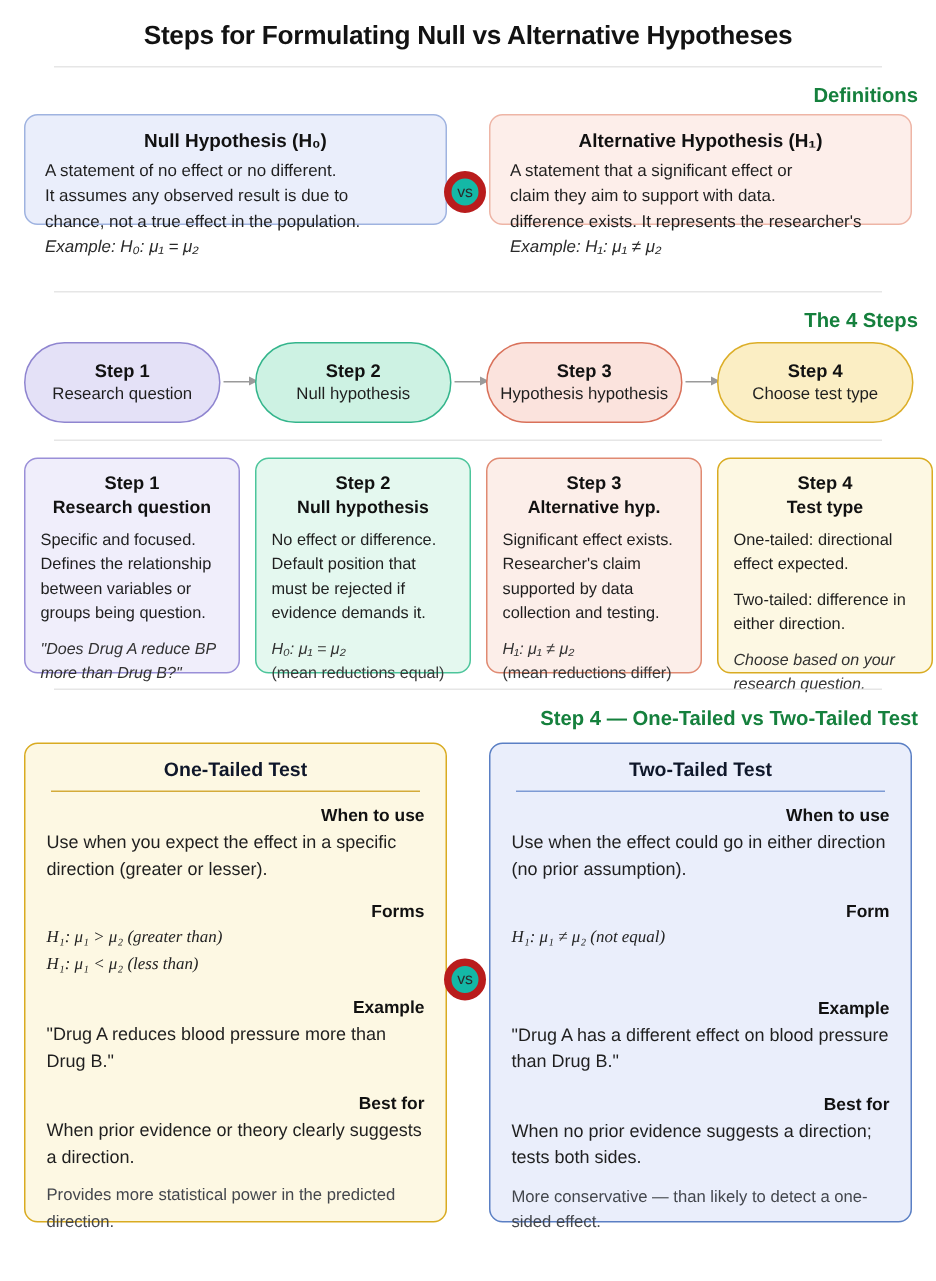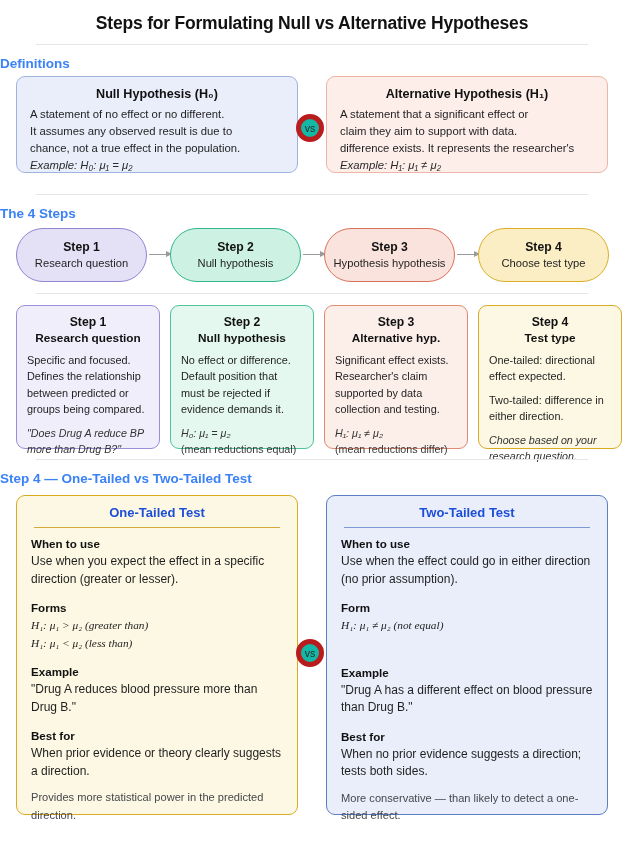--- a/index.html
+++ b/index.html
@@ -17,27 +17,27 @@
   .main-title {
     position: absolute; left: 0; top: 13px; width: 624px;
     text-align: center; font-size: 17.5px; font-weight: bold;
     letter-spacing: -0.2px; color: #121212;
   }
   .rule {
     position: absolute; left: 36px; width: 552px; height: 1px;
     background: #e6e6e6;
   }
   .section-title {
-    position: absolute; left: 0; width: 612px; text-align: left;
-    font-size: 13.5px; font-weight: bold; color: #3b82f6;
+    position: absolute; left: 0; width: 612px; text-align: right;
+    font-size: 13.5px; font-weight: bold; color: #15803d;
   }
 
   
   .def-card {
-    position: absolute; top: 76px; width: 282px; height: 97px;
+    position: absolute; top: 76px; width: 282px; height: 74px;
     border-radius: 9px; padding: 10px 13px 0 13px;
   }
   .def-null { left: 16px; background: #eaeefb; border: 1px solid #9fb3e0; }
   .def-alt  { left: 326px; background: #fdeeea; border: 1px solid #eeb5a6; }
   .def-head {
     text-align: center; font-size: 12.6px; font-weight: bold;
     color: #111; margin-bottom: 5px;
   }
   .def-body { font-size: 11.3px; line-height: 17px; color: #1f1f1f; }
   .def-ex { font-size: 11.3px; line-height: 17px; font-style: italic; color: #2a2a2a; }
@@ -88,25 +88,25 @@
   .dc-f { font-size: 10.7px; line-height: 16.4px; font-style: italic; color: #333; }
   .dc-s { font-size: 10.7px; line-height: 16.4px; color: #3a3a3a; }
 
   
   .bcard {
     position: absolute; top: 495px; width: 282px; height: 320px;
     border-radius: 9px; padding: 9px 14px 0 14px;
   }
   .b-one { left: 16px;  background: #fdf8e3; border: 1px solid #d9ab21; }
   .b-two { left: 326px; background: #eaeefb; border: 1px solid #5a7fc4; }
-  .b-head { text-align: center; font-size: 13px; font-weight: bold; color: #1d4ed8; padding-bottom: 7px; }
+  .b-head { text-align: center; font-size: 13px; font-weight: bold; color: #0f172a; padding-bottom: 7px; }
   .b-sep { height: 1px; margin: 0 3px 9px 3px; }
   .b-sep-y { background: #d4ab3a; }
   .b-sep-b { background: #7d9ad4; }
-  .b-sub { text-align: left; font-size: 11.6px; font-weight: bold; color: #111; margin-bottom: 3px; }
+  .b-sub { text-align: right; font-size: 11.6px; font-weight: bold; color: #111; margin-bottom: 3px; }
   .b-txt { font-size: 12px; line-height: 17.5px; color: #1f1f1f; }
   .b-ital { font-size: 11.3px; line-height: 17.5px; font-style: italic; color: #222; font-family: Liberation Serif, serif; }
   .b-note { font-size: 11.1px; line-height: 17.5px; color: #44474d; }
   .gap-sm { height: 9px; }
   .gap-md { height: 13px; }
   .gap-lg { height: 31px; }
 </style>
 </head>
 <body>
 
@@ -168,21 +168,21 @@
   <div class="pill pill4">
     <div class="pill-n">Step 4</div>
     <div class="pill-l">Choose test type</div>
   </div>
 
   <div class="rule" style="top:293px"></div>
 
   <div class="dcard dc1">
     <div class="dc-n">Step 1</div>
     <div class="dc-t">Research question</div>
-    <div class="dc-b">Specific and focused. Defines the relationship between predicted or groups being compared.</div>
+    <div class="dc-b">Specific and focused. Defines the relationship between variables or groups being question.</div>
     <div class="dc-f">"Does Drug A reduce BP more than Drug B?"</div>
   </div>
 
   <div class="dcard dc2">
     <div class="dc-n">Step 2</div>
     <div class="dc-t">Null hypothesis</div>
     <div class="dc-b">No effect or difference. Default position that must be rejected if evidence demands it.</div>
     <div class="dc-f">H₀: μ₁ = μ₂</div>
     <div class="dc-s">(mean reductions equal)</div>
   </div>

